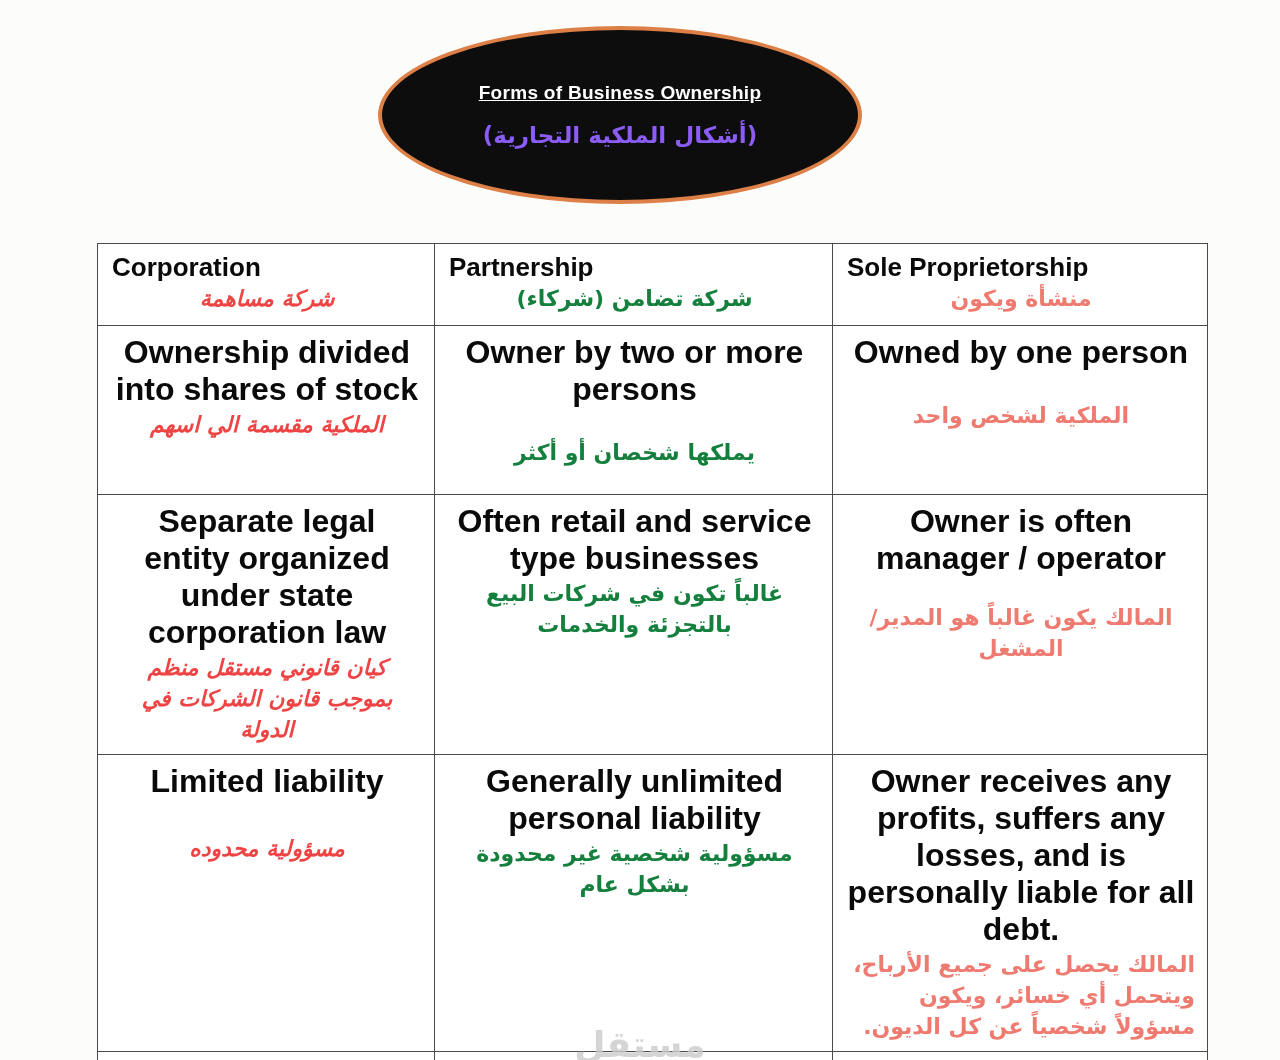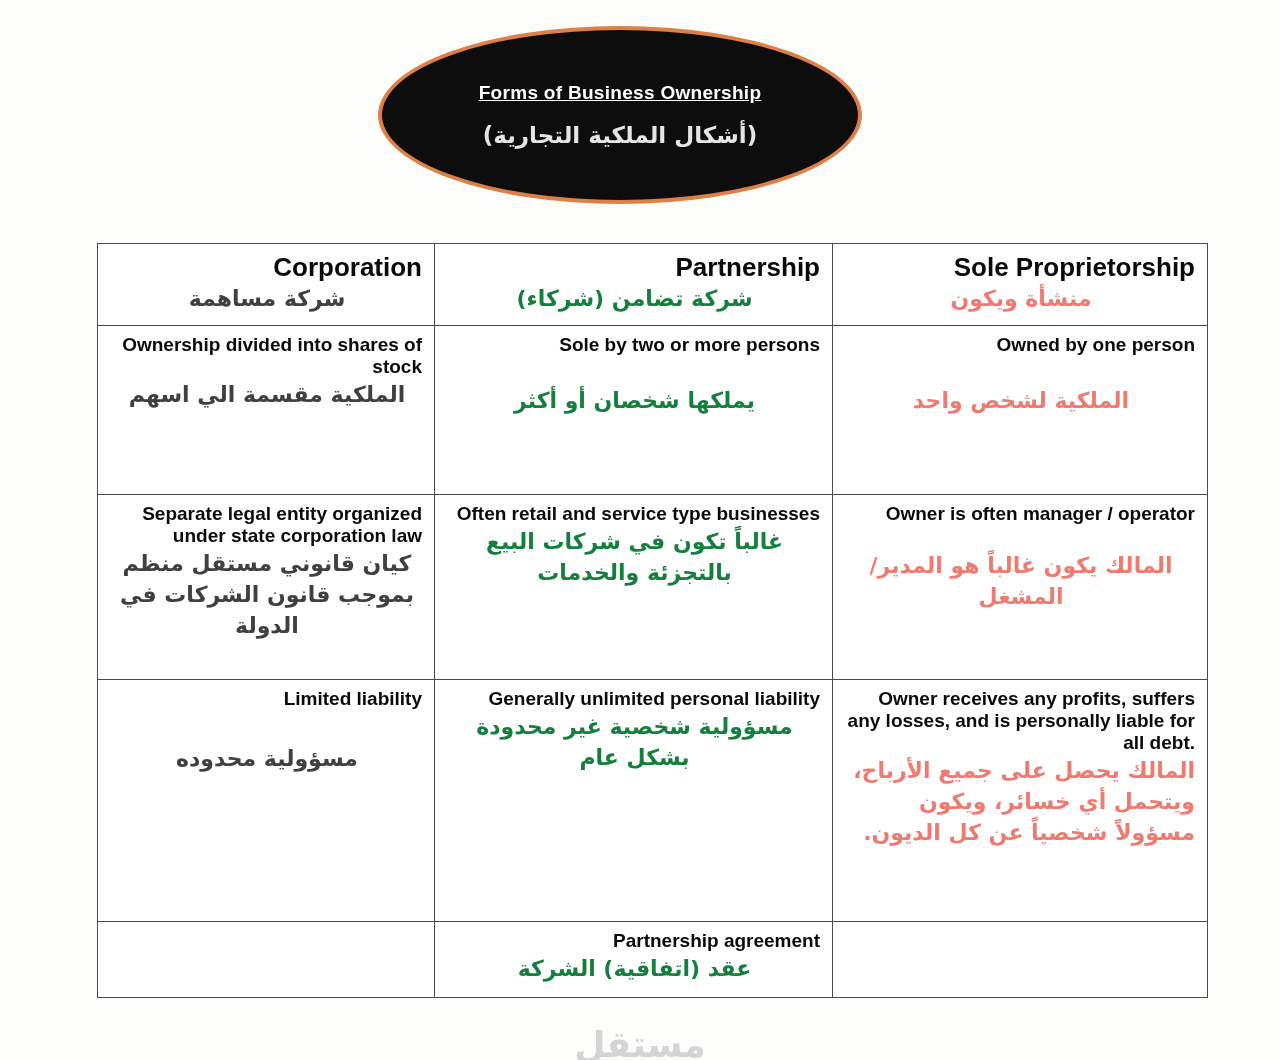--- a/index.html
+++ b/index.html
@@ -23,21 +23,21 @@
     border-radius: 50%;
     display: flex; flex-direction: column;
     align-items: center; justify-content: center;
     gap: 18px;
   }
   .oval-title {
     color: #ffffff; font-weight: 700; font-size: 19px;
     text-decoration: underline; letter-spacing: .3px;
   }
   .oval-sub {
-    color: #e5e5e5; font-weight: 700; font-size: 23px;
+    color: #8b5cf6; font-weight: 700; font-size: 23px;
     font-family: "DejaVu Sans", sans-serif;
   }
 
   
   table.ownership {
     position: absolute; left: 97px; top: 243px;
     width: 1110px; border-collapse: collapse; table-layout: fixed;
     background: #ffffff;
   }
   .ownership th, .ownership td {
@@ -48,34 +48,34 @@
   col.c1 { width: 337px; }
   col.c2 { width: 398px; }
   col.c3 { width: 375px; }
   tr.r-header { height: 82px; }
   tr.r1 { height: 169px; }
   tr.r2 { height: 185px; margin-top: 46px; }
   tr.r3 { height: 242px; }
   tr.r4 { height: 76px; }
 
   .en {
-    font-weight: 700; font-size: 19px; line-height: 1.16;
-    color: #0a0a0a; text-align: right;
+    font-weight: 700; font-size: 32px; line-height: 1.16;
+    color: #0a0a0a; text-align: center;
   }
-  .h-en { font-size: 26px; text-align: right; }
+  .h-en { font-size: 26px; text-align: left; }
   .ar {
     font-family: "DejaVu Sans", sans-serif;
     direction: rtl;
     font-weight: 700; font-size: 22px; line-height: 1.4;
     text-align: center; margin-top: 12px;
   }
   th .ar { margin-top: 2px; }
   .tight { margin-top: 2px; }
   .ar-right { text-align: right; }
-  .blue   { color: #404040; }
+  .blue   { color: #ef4444; font-style: italic; }
   .orange { color: #15803d; }
   .salmon { color: #ef7a70; }
 
   
   .watermark {
     position: absolute; left: 50%; top: 1024px;
     transform: translateX(-50%);
     text-align: left; color: #cbcbcb; pointer-events: none;
   }
   .wm-ar {
@@ -118,21 +118,21 @@
         <div class="ar salmon">منشأة ويكون</div>
       </th>
     </tr>
 
     <tr class="r1">
       <td>
         <div class="en">Ownership divided into shares of stock</div>
         <div class="ar blue tight">الملكية مقسمة الي اسهم</div>
       </td>
       <td>
-        <div class="en">Sole by two or more persons</div>
+        <div class="en">Owner by two or more persons</div>
         <div class="ar orange" style="margin-top:30px;">يملكها شخصان أو أكثر</div>
       </td>
       <td>
         <div class="en">Owned by one person</div>
         <div class="ar salmon" style="margin-top:30px;">الملكية لشخص واحد</div>
       </td>
     </tr>
 
     <tr class="r2">
       <td>

